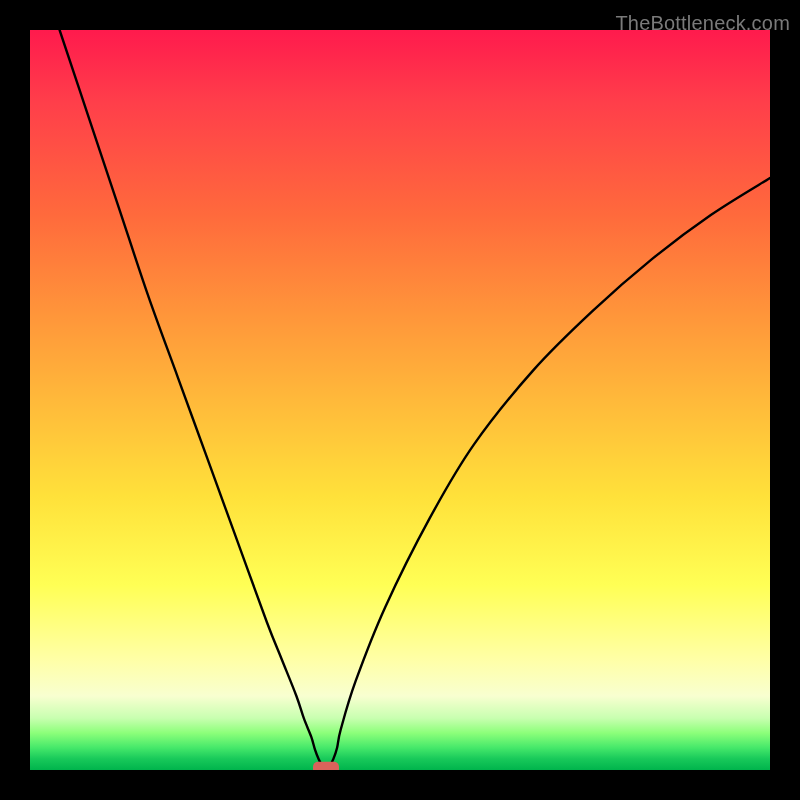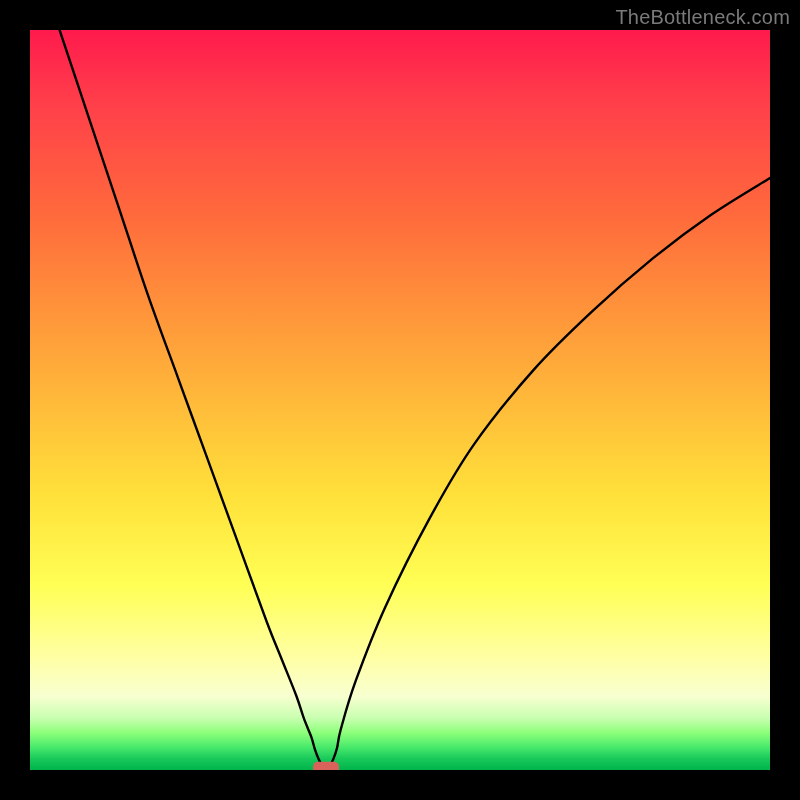--- a/index.html
+++ b/index.html
@@ -45,21 +45,21 @@
   }
   .svg-layer {
     position: absolute;
     left: 0;
     top: 0;
     width: 740px;
     height: 740px;
   }
   .watermark {
     position: absolute;
-    top: 6px;
+    top: 12px;
     right: 10px;
     color: #7a7a7a;
     font-size: 20px;
     font-weight: 500;
     letter-spacing: 0.2px;
   }
 </style>
 </head>
 <body>
 

